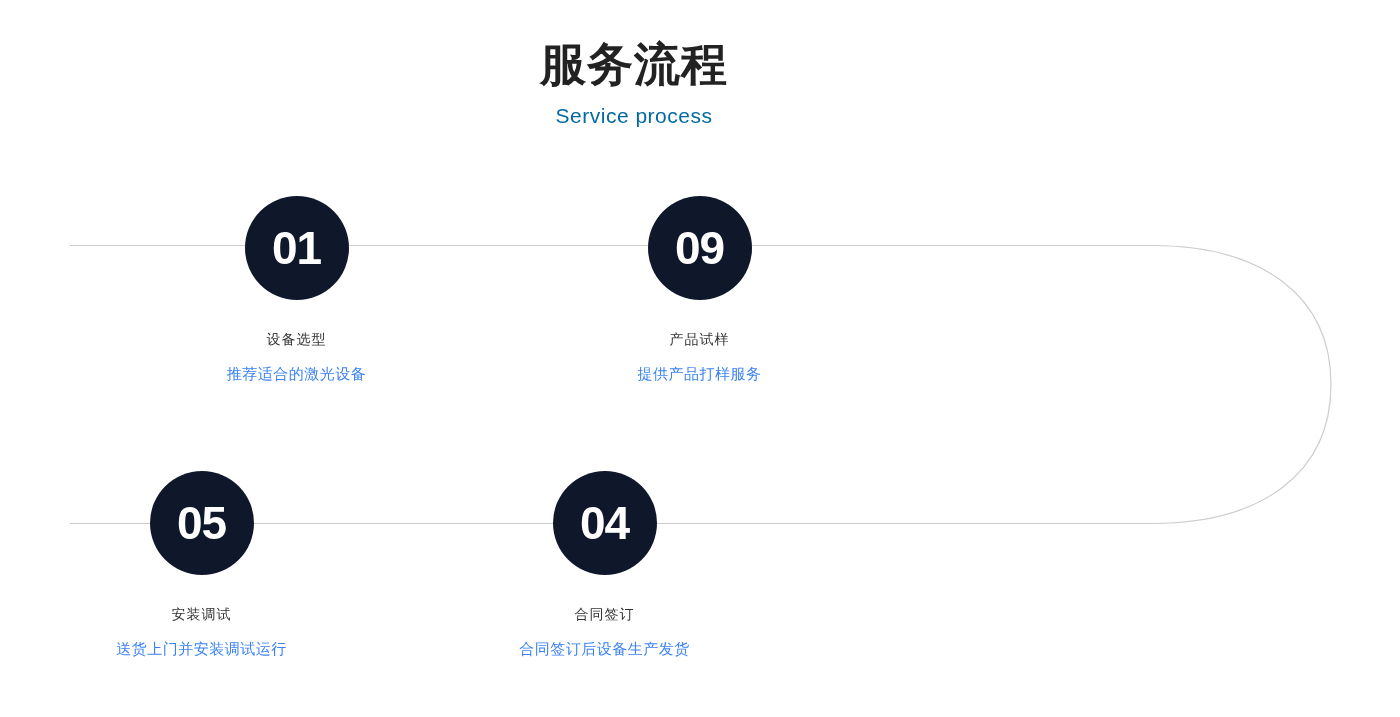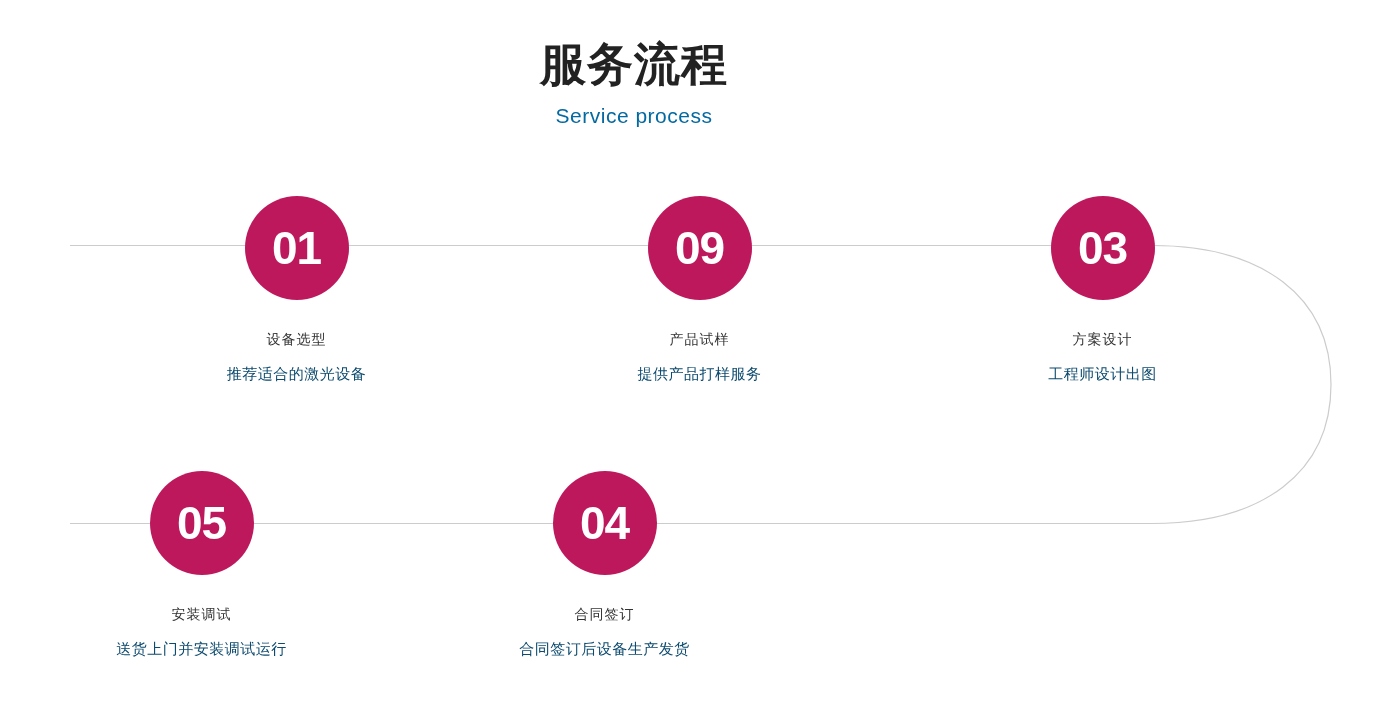--- a/index.html
+++ b/index.html
@@ -73,21 +73,21 @@
     flex-direction: column;
     align-items: center;
   }
   .row-top .step-1 { margin-left: 95px; }
   .row-bottom .step-1 { margin-left: 95px; }
 
   .step-badge {
     width: 104px;
     height: 104px;
     border-radius: 50%;
-    background: #be185d;
+    background: #0f172a;
     color: #ffffff;
     display: flex;
     align-items: center;
     justify-content: center;
     font-size: 46px;
     line-height: 104px;
     font-weight: bold;
     letter-spacing: -1px;
     position: relative;
     z-index: 2;
@@ -97,21 +97,21 @@
     font-size: 14px;
     line-height: 26px;
     color: #333333;
     font-weight: normal;
     letter-spacing: 1px;
   }
   .step-desc {
     margin-top: 12px;
     font-size: 15px;
     line-height: 20px;
-    color: #0c4a6e;
+    color: #3b82f6;
     font-weight: normal;
     letter-spacing: 0.5px;
   }
 </style>
 </head>
 <body>
 
 <div class="page">
 
   <div class="header">
@@ -132,25 +132,20 @@
       <div class="step-title">设备选型</div>
       <div class="step-desc">推荐适合的激光设备</div>
     </div>
 
     <div class="step step-2">
       <div class="step-badge">09</div>
       <div class="step-title">产品试样</div>
       <div class="step-desc">提供产品打样服务</div>
     </div>
 
-    <div class="step step-3">
-      <div class="step-badge">03</div>
-      <div class="step-title">方案设计</div>
-      <div class="step-desc">工程师设计出图</div>
-    </div>
 
   </div>
 
   <div class="row row-bottom">
 
 
     <div class="step step-2">
       <div class="step-badge">05</div>
       <div class="step-title">安装调试</div>
       <div class="step-desc">送货上门并安装调试运行</div>

